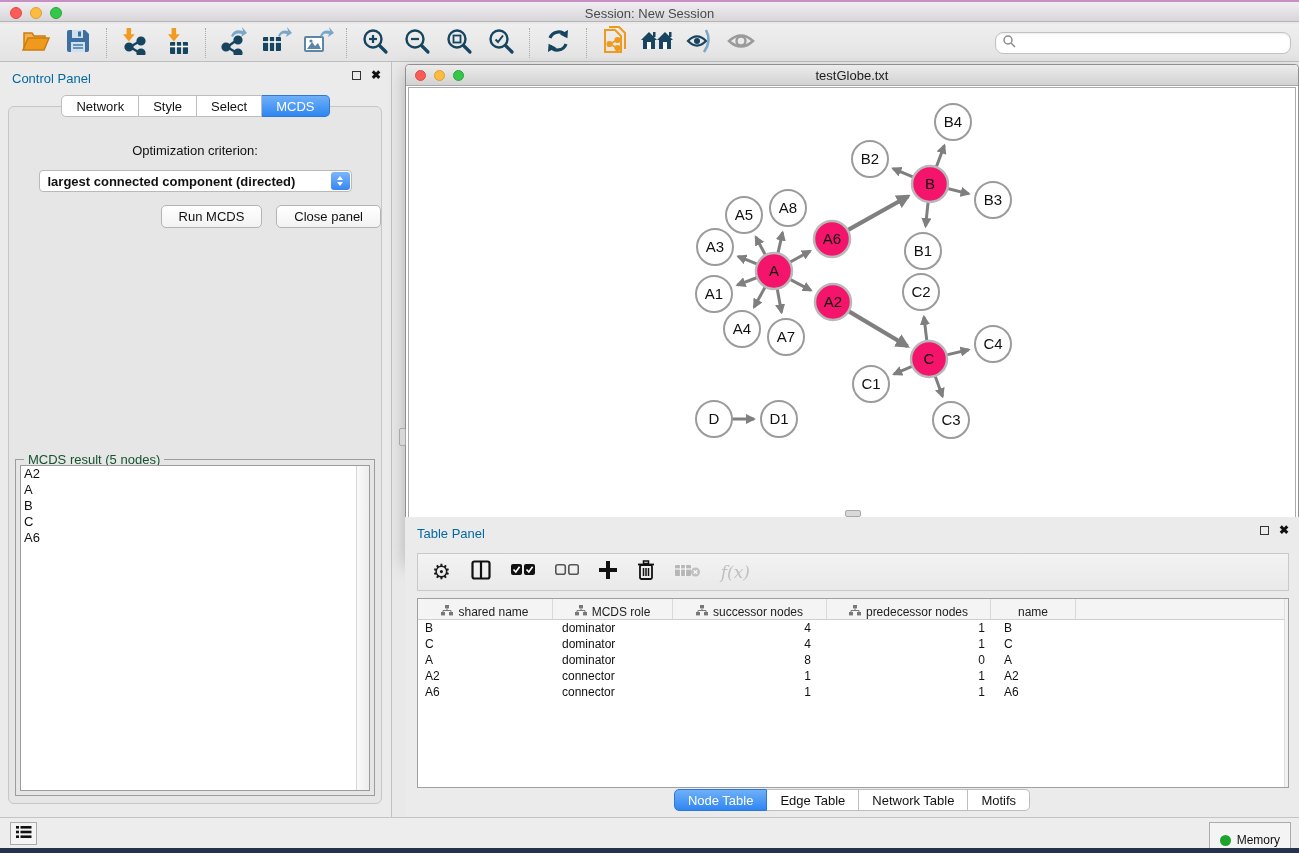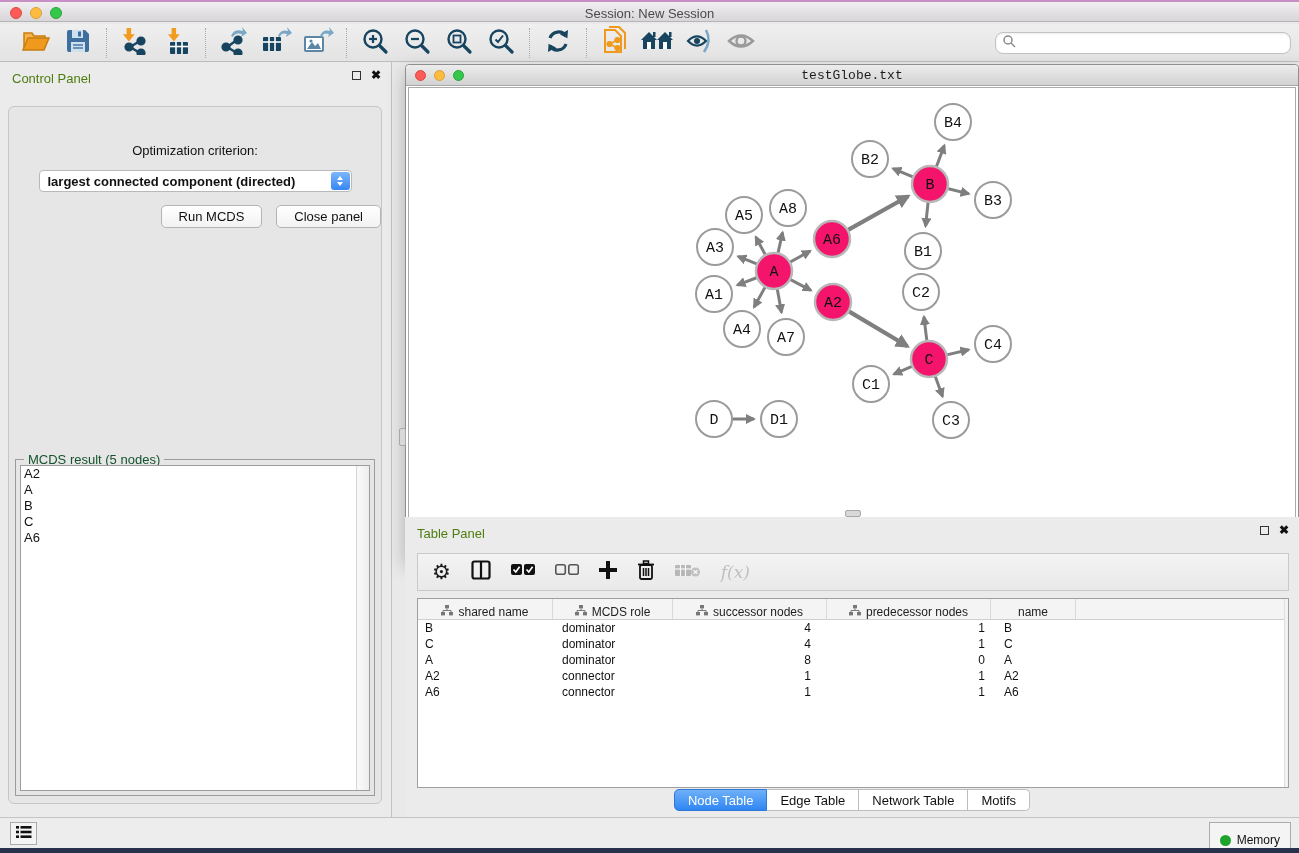--- a/index.html
+++ b/index.html
@@ -24,21 +24,21 @@
   .tgroup { display:flex; align-items:center; gap:6px; padding:0 10px; }
   .tsep { width:1px; height:30px; border-left:1px dotted #a8a8a8; }
   .tbtn { width:36px; height:32px; display:flex; align-items:center; justify-content:center; }
   .searchbox { position:absolute; right:8px; top:8px; width:296px; height:22px; background:#fff;
     border:1px solid #c2c2c2; border-radius:8px; display:flex; align-items:center; padding-left:6px; box-shadow:inset 0 1px 2px rgba(0,0,0,.08); }
   .searchbox input { border:none; outline:none; flex:1; font-size:12px; background:transparent; }
 
   
   .control-panel { position:absolute; left:0; top:62px; width:392px; height:755px; background:#ebebeb; border-right:1px solid #c2c2c2; }
   .panel-head { position:relative; height:30px; }
-  .panel-title { position:absolute; left:12px; top:9px; font-size:13px; color:#4d7c0f; }
+  .panel-title { position:absolute; left:12px; top:9px; font-size:13px; color:#0369a1; }
   .panel-icons { position:absolute; right:10px; top:8px; display:flex; gap:10px; align-items:center; }
   .float-ic { width:9px; height:9px; border:1.6px solid #333; }
   .close-ic { font-size:12px; font-weight:bold; color:#111; line-height:10px; }
 
   .cp-tabs { position:absolute; left:0; top:33px; width:100%; display:flex; justify-content:center; z-index:3; }
   .cp-tab { height:22px; padding:0 14px; background:#fff; border:1px solid #bdbdbd; border-left:none;
     font-size:13px; color:#111; display:flex; align-items:center; }
   .cp-tab:first-child { border-left:1px solid #bdbdbd; border-radius:5px 0 0 5px; }
   .cp-tab:last-child { border-radius:0 5px 5px 0; }
   .cp-tab.sel { background:linear-gradient(#6fb0f8,#2f86f2); border-color:#2f78d8; color:#fff; }
@@ -58,21 +58,21 @@
     font-size:13px; color:#111; padding:3px 17px; }
 
   .groupbox { position:absolute; left:6px; right:6px; top:352px; height:337px; border:1px solid #9c9c9c; background:transparent; }
   .groupbox-title { position:absolute; left:8px; top:-8px; background:#e6e6e6; padding:0 4px; font-size:13px; color:#14532d; }
   .result-list { position:absolute; left:4px; right:4px; top:5px; bottom:4px; background:#fff; border:1px solid #9c9c9c; overflow:hidden; }
   .result-scroll { position:absolute; right:0; top:0; bottom:0; width:13px; background:linear-gradient(90deg,#fafafa,#ededed); border-left:1px solid #d6d6d6; }
   .result-item { font-size:13px; color:#111; line-height:16px; padding-left:3px; }
 
   
   .net-window { position:absolute; left:405px; top:64px; width:894px; height:494px;
-    border:1px solid #8f8f8f; border-radius:4px 4px 0 0; box-shadow:0 8px 18px rgba(0,0,0,.25); background:#fff;font-family:Liberation Mono, monospace; }
+    border:1px solid #8f8f8f; border-radius:4px 4px 0 0; box-shadow:0 8px 18px rgba(0,0,0,.25); background:#fff; }
   .net-titlebar { position:relative; height:21px; background:linear-gradient(#ececec,#d2d2d2);
     border-bottom:1px solid #a8a8a8; border-radius:4px 4px 0 0; }
   .traffic.net { left:9px; top:5px; }
   .traffic.net .tl { width:11px; height:11px; }
   .net-title { position:absolute; width:100%; text-align:center; top:3px; font-size:13px; color:#1c1c1c; }
   .net-canvas { position:absolute; left:2px; right:2px; top:22px; bottom:2px; background:#fff; border:1px solid #aaa; }
   .resize-grip { position:absolute; right:1px; bottom:1px; width:11px; height:11px;
     background:repeating-linear-gradient(135deg,#fff 0 2px,#b9b9b9 2px 3px); }
   .grip-left { position:absolute; left:399px; top:428px; width:7px; height:18px; background:#d8d8d8; border:1px solid #a8a8a8; border-radius:2px; }
   .grip-bottom { position:absolute; left:845px; top:510px; width:16px; height:7px; background:#d8d8d8; border:1px solid #a8a8a8; border-radius:2px; }
@@ -320,20 +320,26 @@
     </div>
   </div>
 
   <div class="control-panel">
     <div class="panel-head">
       <div class="panel-title">Control Panel</div>
       <div class="panel-icons">
         <div class="float-ic"></div>
         <div class="close-ic">✖</div>
       </div>
+    </div>
+    <div class="cp-tabs">
+      <div class="cp-tab">Network</div>
+      <div class="cp-tab">Style</div>
+      <div class="cp-tab">Select</div>
+      <div class="cp-tab sel">MCDS</div>
     </div>
     <div class="cp-content">
       <div class="opt-label">Optimization criterion:</div>
       <div class="combo">
         <span>largest connected component (directed)</span>
         <div class="combo-step">
             <div class="chev-up"></div>
             <div class="chev-dn"></div>
           </div>
       </div>

